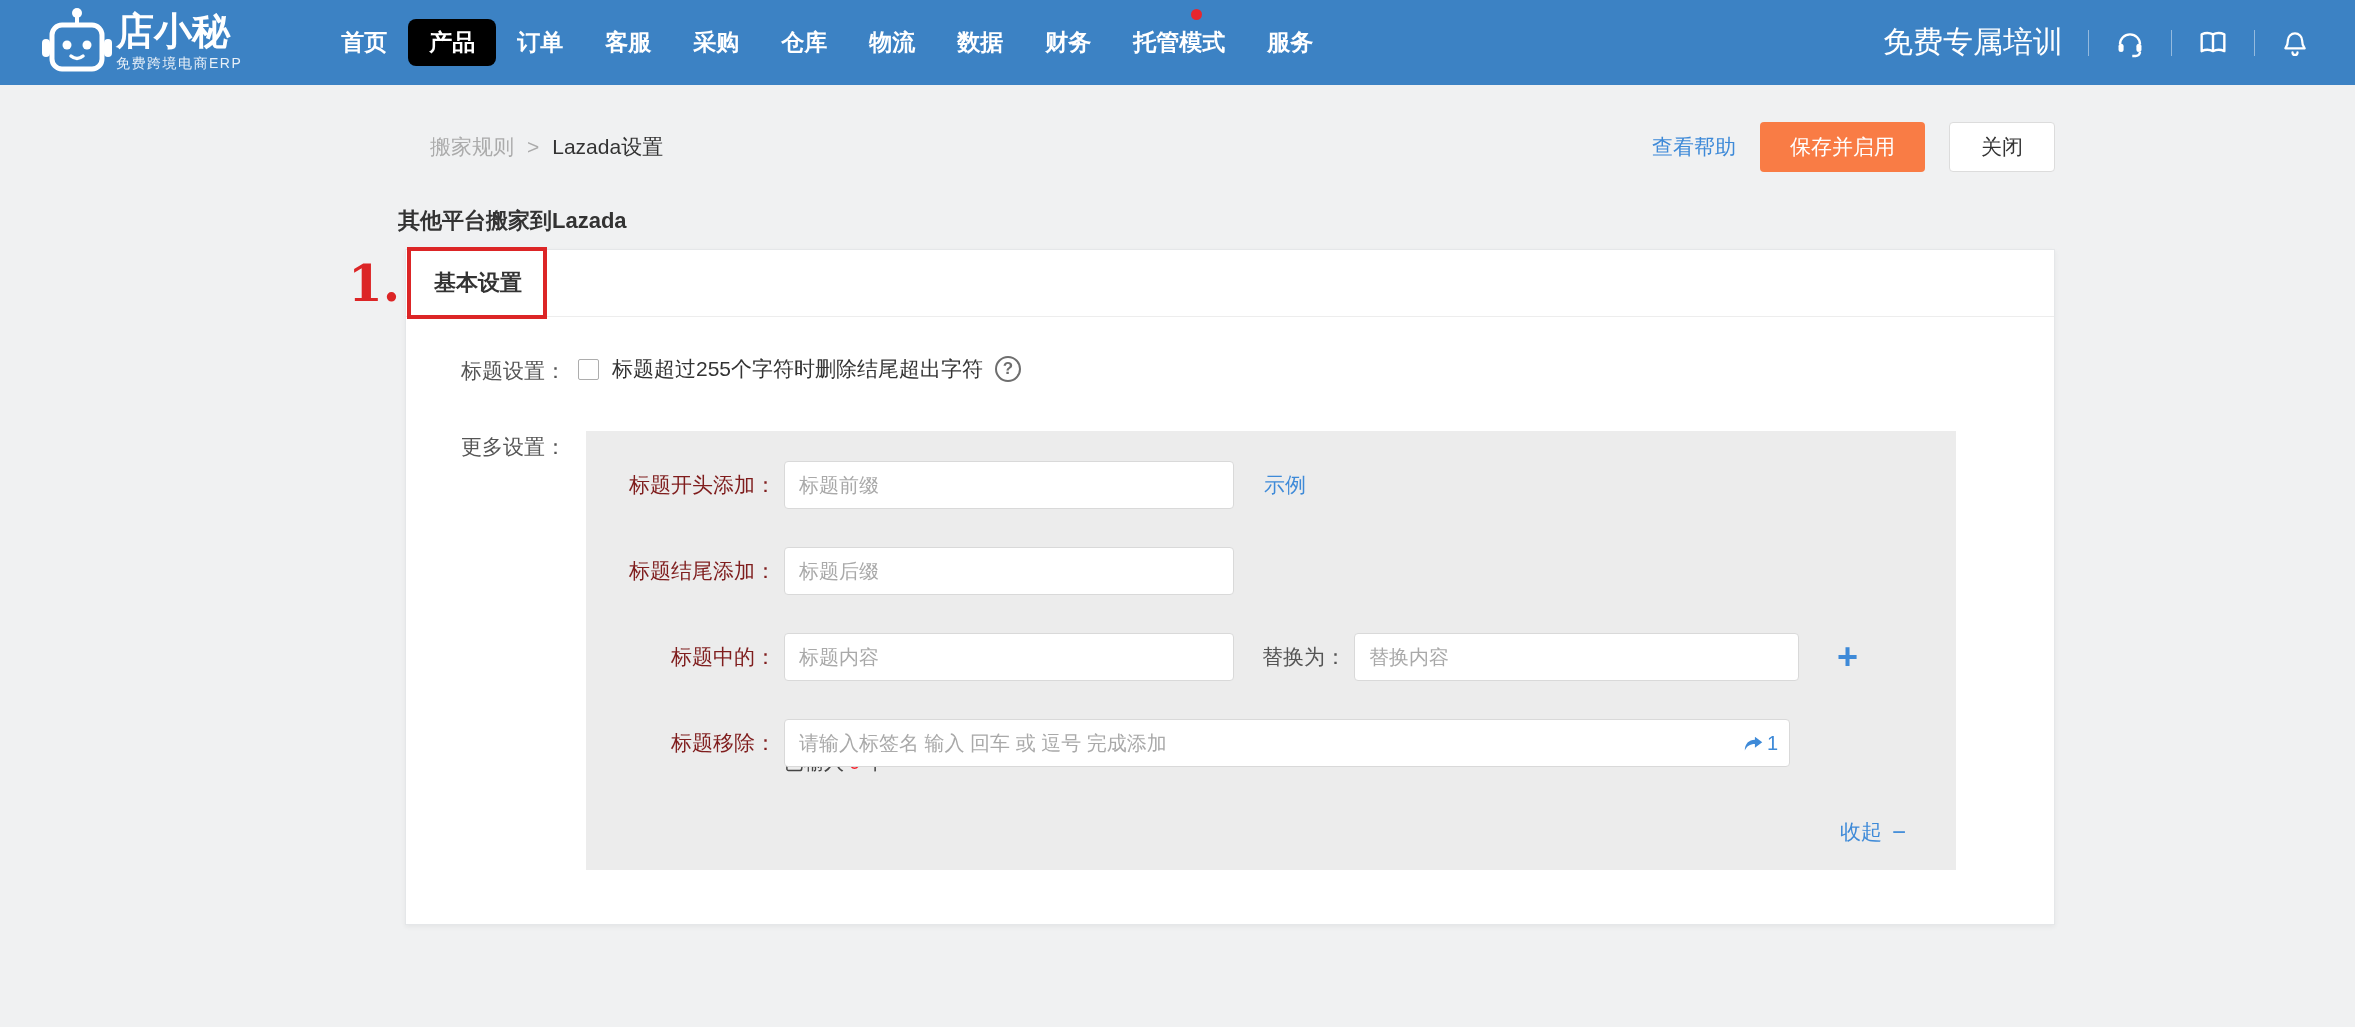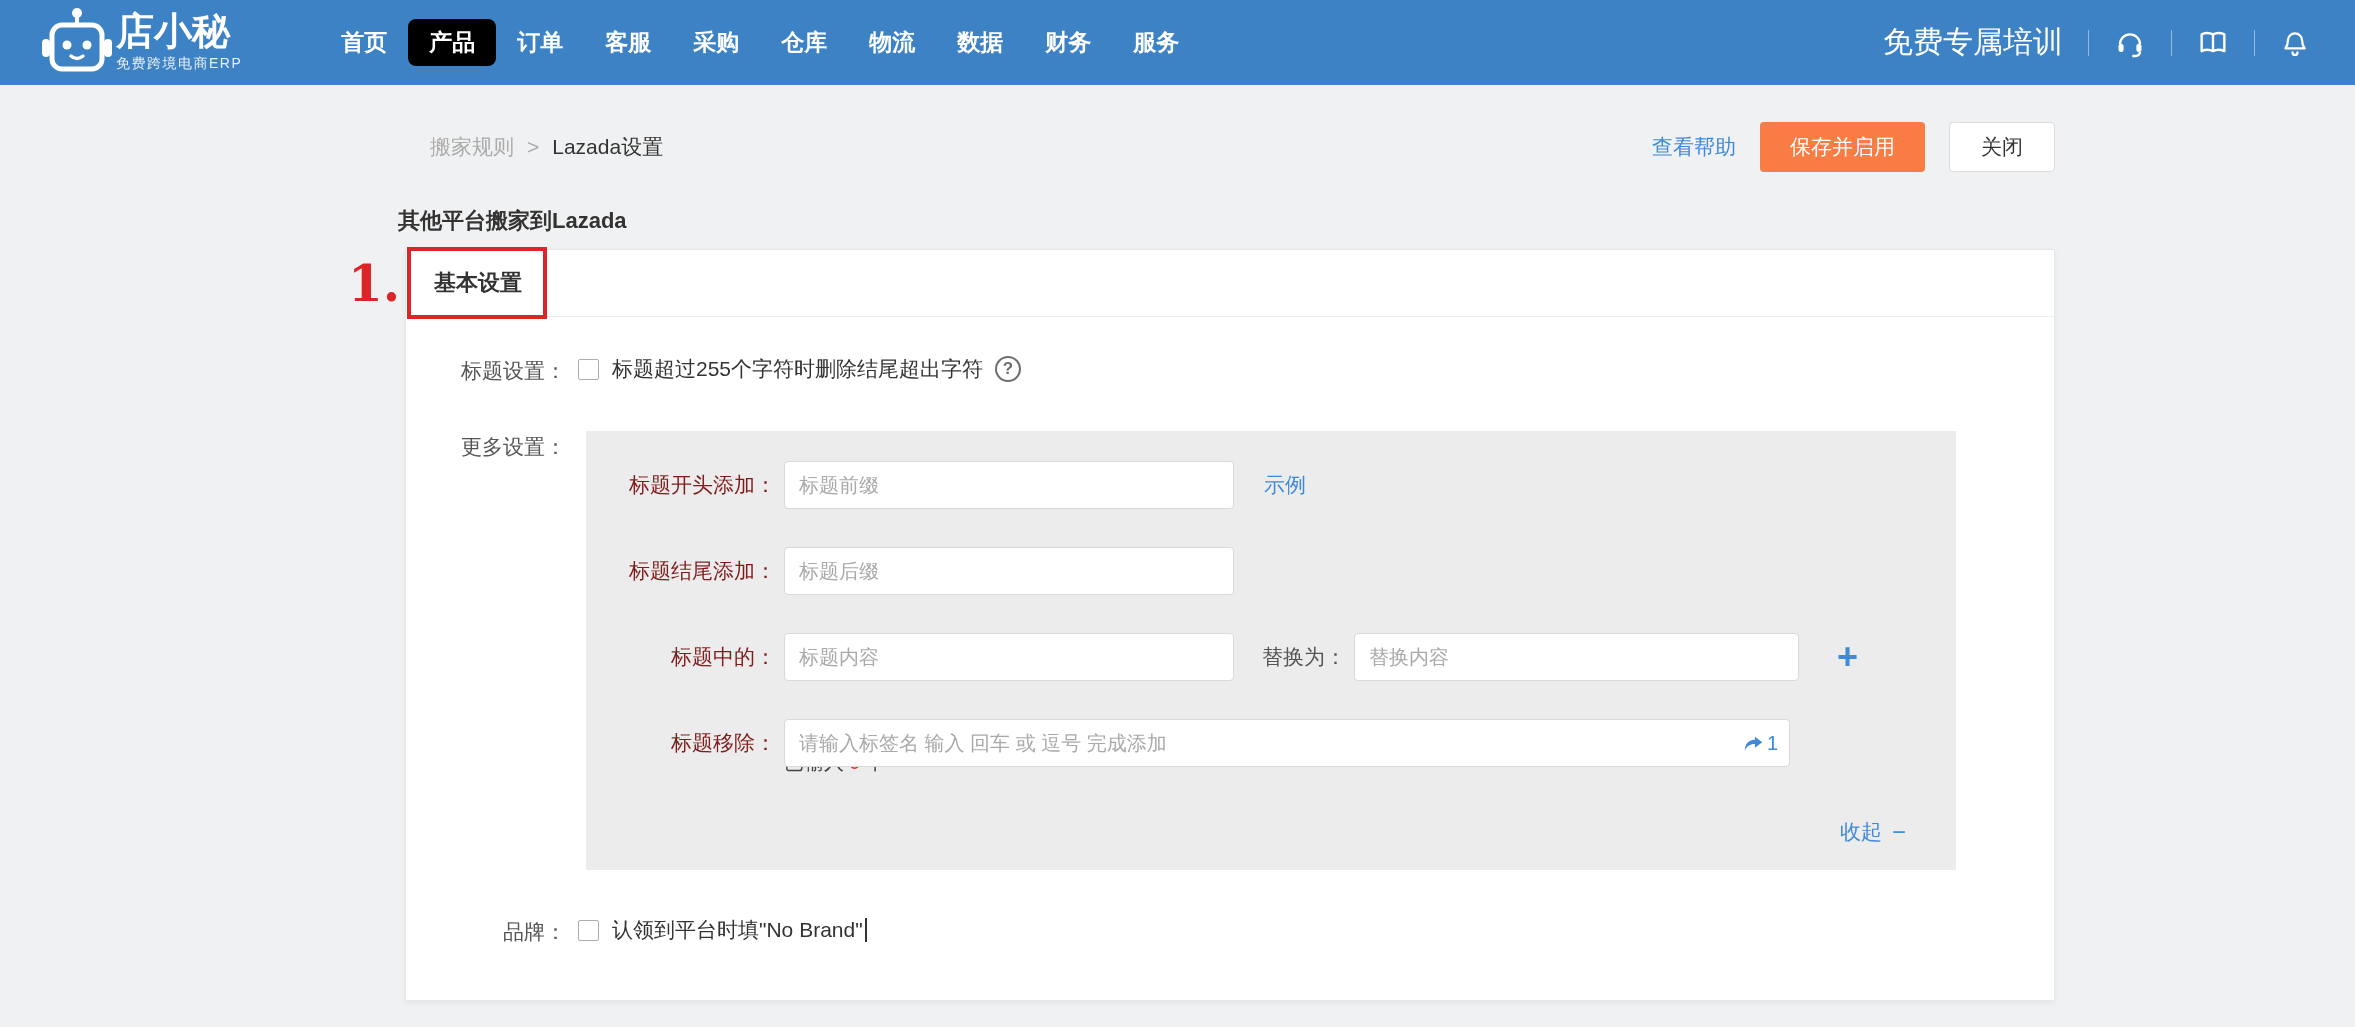--- a/index.html
+++ b/index.html
@@ -106,20 +106,24 @@
   <div class="nav-menu">
     <div class="nav-item">首页</div>
     <div class="nav-item active">产品</div>
     <div class="nav-item">订单</div>
     <div class="nav-item">客服</div>
     <div class="nav-item">采购</div>
     <div class="nav-item">仓库</div>
     <div class="nav-item">物流</div>
     <div class="nav-item">数据</div>
     <div class="nav-item">财务</div>
+    <div class="nav-item">
+      <span>托管模式</span>
+      <span class="red-dot"></span>
+    </div>
     <div class="nav-item">服务</div>
   </div>
 
   <div class="nav-right">
     <span class="training-link">免费专属培训</span>
     <span class="nav-divider"></span>
     <span class="icon-btn">
       <svg width="32" height="32" viewBox="0 0 24 24" fill="none" stroke="#fff" stroke-width="1.8">
         <path d="M4.5 13a7.5 7.5 0 0 1 15 0"></path>
         <rect x="3.4" y="12.5" width="3.8" height="6.2" rx="1.9" fill="#fff" stroke="none"></rect>
@@ -222,24 +226,16 @@
           <div class="collapse-row">
             <span class="collapse-link">
               <span>收起</span>
               <span class="collapse-glyph">−</span>
             </span>
           </div>
 
         </div>
       </div>
 
-      <div class="form-row row-gap">
-        <div class="form-label">品牌：</div>
-        <div class="check-line">
-          <span class="checkbox"></span>
-          <span class="check-text">认领到平台时填"No Brand"</span>
-          <span class="text-cursor"></span>
-        </div>
-      </div>
 
     </div>
   </div>
 </div>
 
 </body></html>

